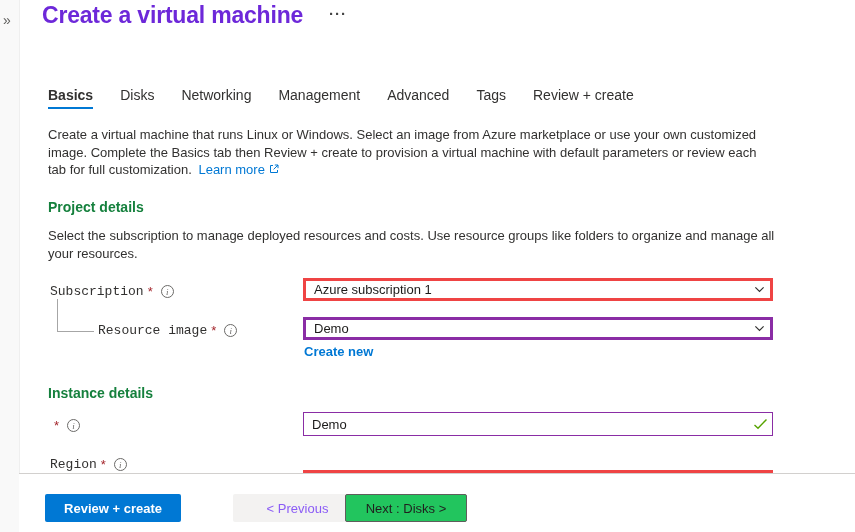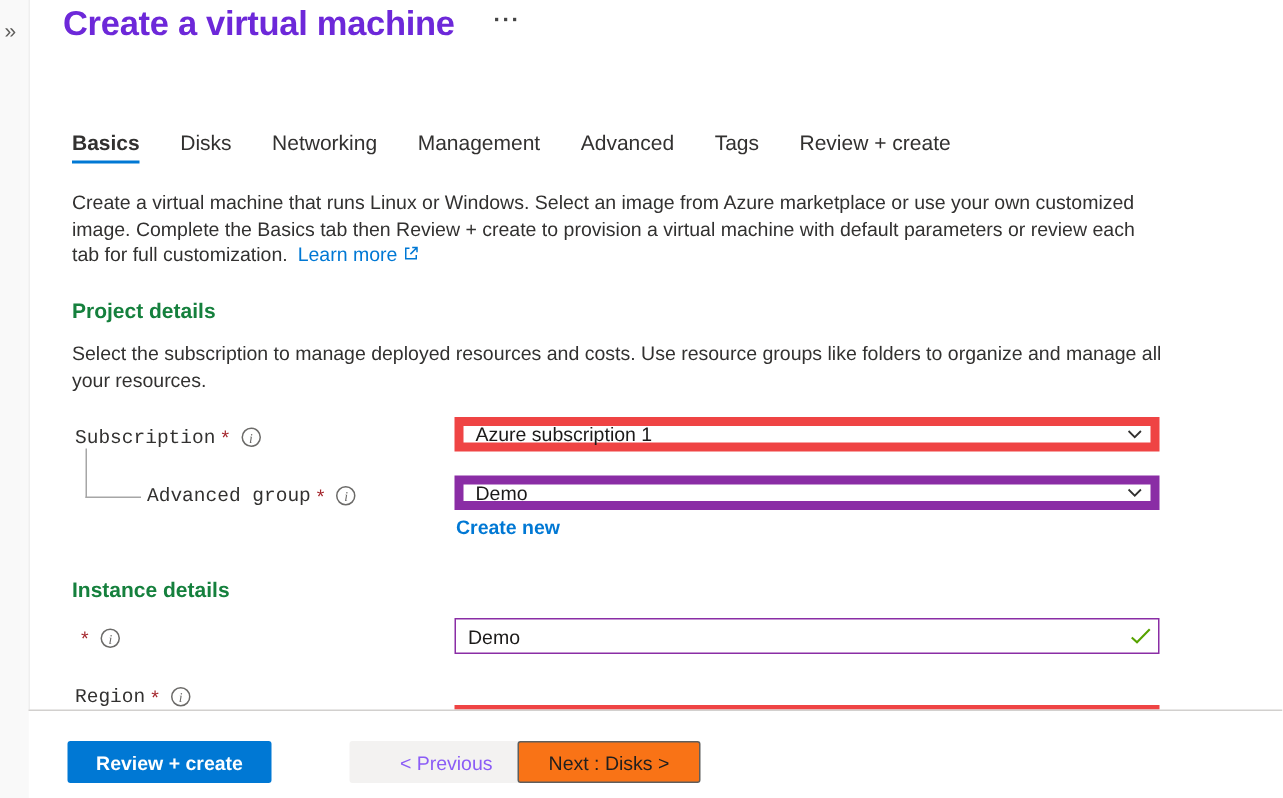--- a/index.html
+++ b/index.html
@@ -32,21 +32,21 @@
   .flabel .txt{color:#323130;font-family:Liberation Mono, monospace;}
   .req{color:#a4262c;margin-left:4px;margin-right:2px;}
   .info{
     display:inline-block;width:13px;height:13px;margin-left:6px;border:1px solid #6b6a68;border-radius:50%;
     color:#6b6a68;font-size:9px;line-height:13px;text-align:center;box-sizing:border-box;cursor:pointer;
     font-family:"Liberation Serif", serif;font-style:italic;
   }
 
   
   .dropdown{
-    width:470px;height:23px;box-sizing:border-box;background:#fff;border:6px solid #ef4444;
+    width:470px;height:23px;box-sizing:border-box;background:#fff;border:3px solid #ef4444;
     display:flex;align-items:center;cursor:pointer;
   }
   .dropdown.modified{border-color:#8a2da5;}
   .dd-value{padding-left:8px;color:#1b1a19;flex:1;}
   .dd-chevron{width:22px;display:flex;justify-content:center;align-items:center;}
   .inputwrap{width:470px;height:24px;box-sizing:border-box;border:1px solid #8a2da5;background:#fff;display:flex;align-items:center;}
   .text-input{
     flex:1;height:100%;border:none;outline:none;padding:0 0 0 8px;font-family:"Liberation Sans",sans-serif;
     font-size:13px;color:#1b1a19;background:transparent;
   }
@@ -54,21 +54,21 @@
 
   .connector{left:57px;top:299px;width:36px;height:32px;border-left:1px solid #a6a6a6;border-bottom:1px solid #a6a6a6;}
 
   
   .footer{left:19px;top:473px;width:836px;height:59px;background:#fff;border-top:1px solid #d2d0ce;z-index:5;}
   .btn{position:absolute;top:20px;height:28px;box-sizing:border-box;border-radius:2px;font-size:13px;
        display:flex;align-items:center;justify-content:center;cursor:pointer;white-space:nowrap;border:none;
        font-family:"Liberation Sans",sans-serif;}
   .btn-primary{left:26px;width:136px;background:#0078d4;color:#fff;font-weight:700;}
   .btn-disabled{left:214px;width:129px;background:#f3f2f1;color:#8b5cf6;}
-  .btn-outline{left:326px;width:122px;background:#f97316;border:1px solid #5f5e5c;color:#201f1e;}
+  .btn-outline{left:326px;width:122px;background:#22c55e;border:1px solid #5f5e5c;color:#201f1e;}
 </style>
 </head>
 <body>
 
 <div class="abs rail"></div>
 <div class="abs expand">»</div>
 
 <div class="abs page-title">Create a virtual machine</div>
 <div class="abs more">···</div>
 
@@ -105,21 +105,21 @@
   <span class="dd-chevron">
     <svg width="13" height="13" viewBox="0 0 12 12">
         <path d="M2.2 4 L6 7.8 L9.8 4" fill="none" stroke="#323130" stroke-width="1.1"></path>
       </svg>
   </span>
 </div>
 
 <div class="abs connector"></div>
 
 <div class="abs flabel" style="left:98px;top:322px;">
-  <span class="txt">Advanced group</span>
+  <span class="txt">Resource image</span>
   <span class="req">*</span>
   <span class="info">i</span>
 </div>
 <div class="abs dropdown modified" style="left:303px;top:317px;">
   <span class="dd-value">Demo</span>
   <span class="dd-chevron">
     <svg width="13" height="13" viewBox="0 0 12 12">
         <path d="M2.2 4 L6 7.8 L9.8 4" fill="none" stroke="#323130" stroke-width="1.1"></path>
       </svg>
   </span>

